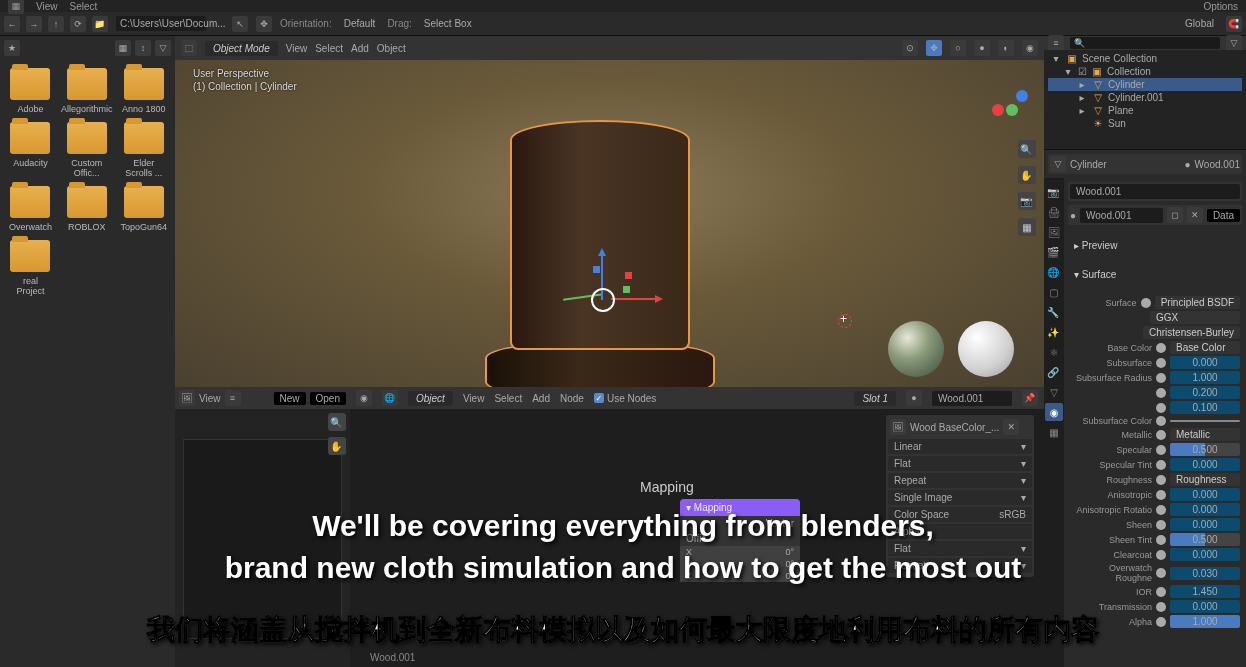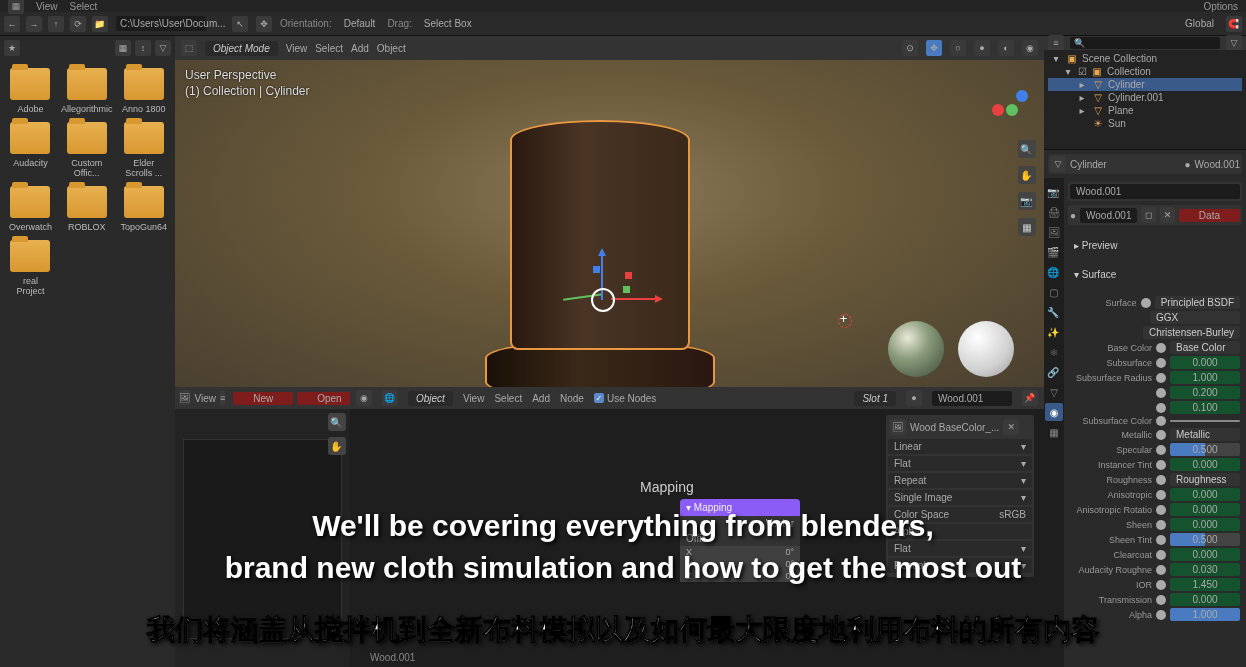--- a/index.html
+++ b/index.html
@@ -30,21 +30,21 @@
 
 
 .center-area { flex: 1; display: flex; flex-direction: column; }
 
 
 .viewport-header { height: 24px; background: #333; display: flex; align-items: center; padding: 0 6px; gap: 8px; font-size: 10px; }
 .mode-select { background: #2a2a2a; padding: 2px 8px; border-radius: 3px; color: #ccc; font-style: italic; }
 
 
 .viewport { flex: 1; position: relative; background: radial-gradient(ellipse at 50% 40%, #8a7a5a 0%, #6a5a3a 40%, #4a4030 100%); overflow: hidden; }
-.viewport-info { position: absolute; top: 8px; left: 10px; font-size: 12px; color: #ddd; text-shadow: 0 0 2px #000; }
+.viewport-info { position: absolute; top: 8px; left: 18px; font-size: 10px; color: #ddd; text-shadow: 0 0 2px #000; }
 .viewport-info div { margin-bottom: 2px; }
 
 
 .cylinder-top { position: absolute; left: 335px; top: 60px; width: 180px; height: 230px; background: linear-gradient(90deg, #2a1810 0%, #4a3525 40%, #3a2818 100%); border: 2px solid #e89840; border-radius: 90px 90px 8px 8px / 20px 20px 8px 8px; }
 .cylinder-base { position: absolute; left: 310px; top: 280px; width: 230px; height: 60px; background: linear-gradient(90deg, #1a1008 0%, #3a2818 40%, #2a1810 100%); border: 2px solid #e89840; border-radius: 115px / 18px; }
 
 
 .gizmo { position: absolute; left: 408px; top: 200px; width: 60px; height: 60px; }
 .gizmo-ring { position: absolute; left: 8px; top: 28px; width: 24px; height: 24px; border: 2px solid #fff; border-radius: 50%; }
 .arrow-x { position: absolute; left: 28px; top: 38px; width: 50px; height: 2px; background: #e84040; }
@@ -73,21 +73,21 @@
 
 
 .cursor-3d { position: absolute; right: 190px; top: 250px; width: 20px; height: 20px; }
 .cursor-3d::before { content: ''; position: absolute; left: 4px; top: 4px; width: 12px; height: 12px; border: 1px dashed #e84040; border-radius: 50%; }
 .cursor-3d::after { content: '+'; position: absolute; left: 6px; top: 2px; color: #fff; font-size: 12px; }
 
 
 .bottom-panel { height: 280px; display: flex; }
 .uv-panel { width: 175px; background: #232323; }
 .uv-header { height: 22px; background: #333; display: flex; align-items: center; padding: 0 4px; gap: 4px; font-size: 10px; }
-.btn-sm { background: #7f1d1d; padding: 1px 20px; border-radius: 2px; font-size: 10px; }
+.btn-sm { background: #000000; padding: 1px 6px; border-radius: 2px; font-size: 10px; }
 .uv-side-icons { float: right; padding: 4px; display: flex; flex-direction: column; gap: 6px; }
 .uv-grid { margin: 30px 8px; height: 200px; background: #1a1a1a; border: 1px solid #333; }
 
 .node-panel { flex: 1; background: #1e1e1e; position: relative; }
 .node-header { height: 22px; background: #333; display: flex; align-items: center; padding: 0 6px; gap: 10px; font-size: 10px; }
 .checkbox { display: inline-flex; align-items: center; gap: 3px; }
 .checkbox-box { width: 10px; height: 10px; background: #5a8ac8; border-radius: 2px; display: inline-flex; align-items: center; justify-content: center; color: #fff; font-size: 8px; }
 
 
 .node-area { position: absolute; top: 22px; left: 0; right: 0; bottom: 0; }
@@ -121,21 +121,21 @@
 .props-area { flex: 1; display: flex; }
 .props-tabs { width: 20px; background: #1e1e1e; display: flex; flex-direction: column; padding-top: 4px; }
 .prop-tab { width: 18px; height: 18px; margin: 1px; border-radius: 2px; display: flex; align-items: center; justify-content: center; font-size: 10px; color: #888; }
 .prop-tab.active { background: #3a5a8a; color: #fff; }
 .props-content { flex: 1; padding: 4px; overflow: hidden; }
 .prop-header-row { display: flex; align-items: center; gap: 4px; padding: 2px; background: #333; border-radius: 2px; margin-bottom: 4px; font-size: 10px; }
 .prop-field { background: #1c1c1c; padding: 2px 6px; border-radius: 2px; font-size: 10px; flex: 1; }
 .prop-section-hdr { padding: 3px 6px; background: #2a2a2a; font-size: 10px; color: #ccc; margin: 12px 0; }
 .prop-row { display: flex; align-items: center; justify-content: space-between; padding: 1px 2px; font-size: 10px; gap: 4px; }
 .prop-label { color: #999; font-size: 9px; text-align: right; flex: 1; }
-.prop-value { background: #14532d; padding: 1px 6px; border-radius: 2px; min-width: 70px; text-align: center; font-size: 10px; }
+.prop-value { background: #0c4a6e; padding: 1px 6px; border-radius: 2px; min-width: 70px; text-align: center; font-size: 10px; }
 .prop-value.blue { background: linear-gradient(90deg, #4a7ac0 50%, #444 50%); }
 .prop-value.blue-full { background: #4a7ac0; }
 .prop-value.link { background: #333; text-align: left; color: #ccc; }
 .color-dot { width: 10px; height: 10px; border-radius: 50%; background: #aaa; display: inline-block; }
 
 
 .subtitle-en { position: absolute; left: 0; right: 0; bottom: 78px; text-align: center; color: #fff; font-size: 30px; font-weight: bold; text-shadow: 2px 2px 4px #000; line-height: 1.4; pointer-events: none; }
 .subtitle-cn { position: absolute; left: 0; right: 0; bottom: 18px; text-align: center; color: #fff; font-size: 28px; font-weight: bold; text-shadow: 2px 2px 4px #000; -webkit-text-stroke: 1px #000; pointer-events: none; }
 
 .spacer { flex: 1; }
@@ -515,21 +515,21 @@
               <span class="prop-label">Metallic</span>
               <span class="color-dot"></span>
               <span class="prop-value link">Metallic</span>
             </div>
             <div class="prop-row">
               <span class="prop-label">Specular</span>
               <span class="color-dot"></span>
               <span class="prop-value blue">0.500</span>
             </div>
             <div class="prop-row">
-              <span class="prop-label">Instancer Tint</span>
+              <span class="prop-label">Specular Tint</span>
               <span class="color-dot"></span>
               <span class="prop-value">0.000</span>
             </div>
             <div class="prop-row">
               <span class="prop-label">Roughness</span>
               <span class="color-dot"></span>
               <span class="prop-value link">Roughness</span>
             </div>
             <div class="prop-row">
               <span class="prop-label">Anisotropic</span>
@@ -550,21 +550,21 @@
               <span class="prop-label">Sheen Tint</span>
               <span class="color-dot"></span>
               <span class="prop-value blue">0.500</span>
             </div>
             <div class="prop-row">
               <span class="prop-label">Clearcoat</span>
               <span class="color-dot"></span>
               <span class="prop-value">0.000</span>
             </div>
             <div class="prop-row">
-              <span class="prop-label">Audacity Roughne</span>
+              <span class="prop-label">Overwatch Roughne</span>
               <span class="color-dot"></span>
               <span class="prop-value">0.030</span>
             </div>
             <div class="prop-row">
               <span class="prop-label">IOR</span>
               <span class="color-dot"></span>
               <span class="prop-value">1.450</span>
             </div>
             <div class="prop-row">
               <span class="prop-label">Transmission</span>

